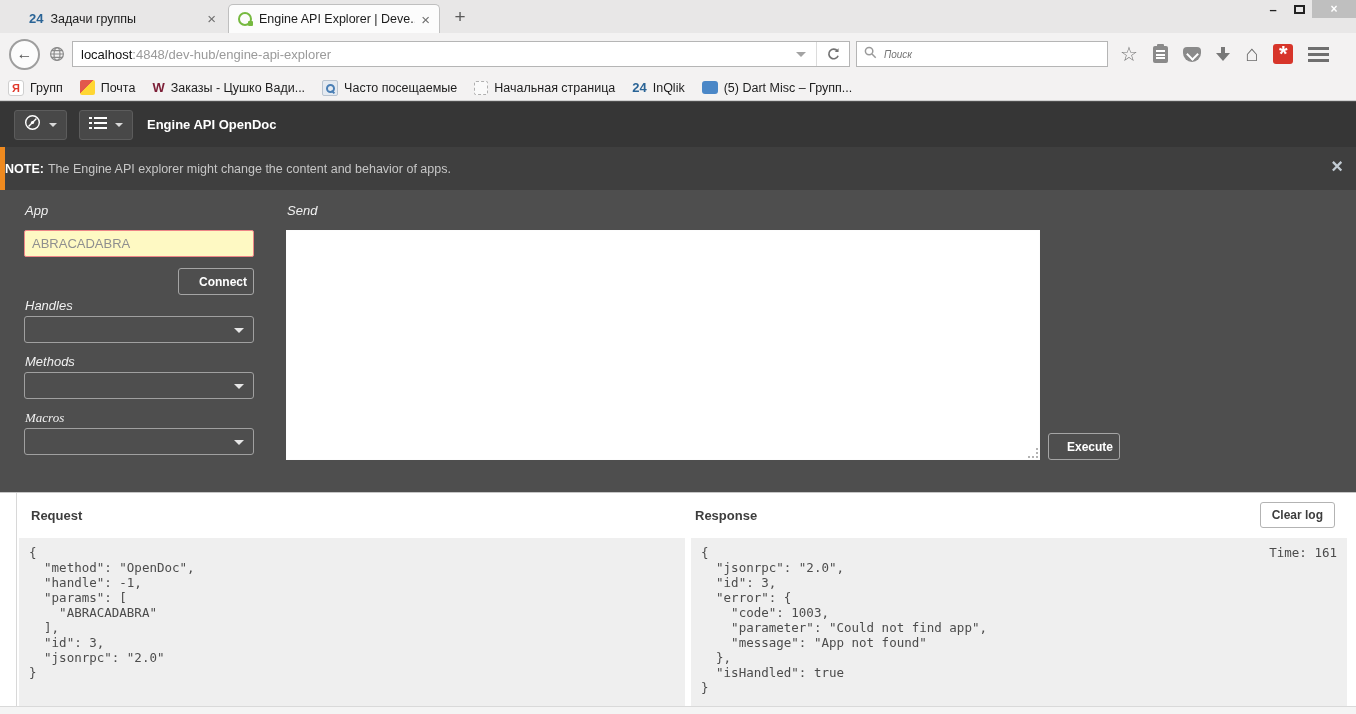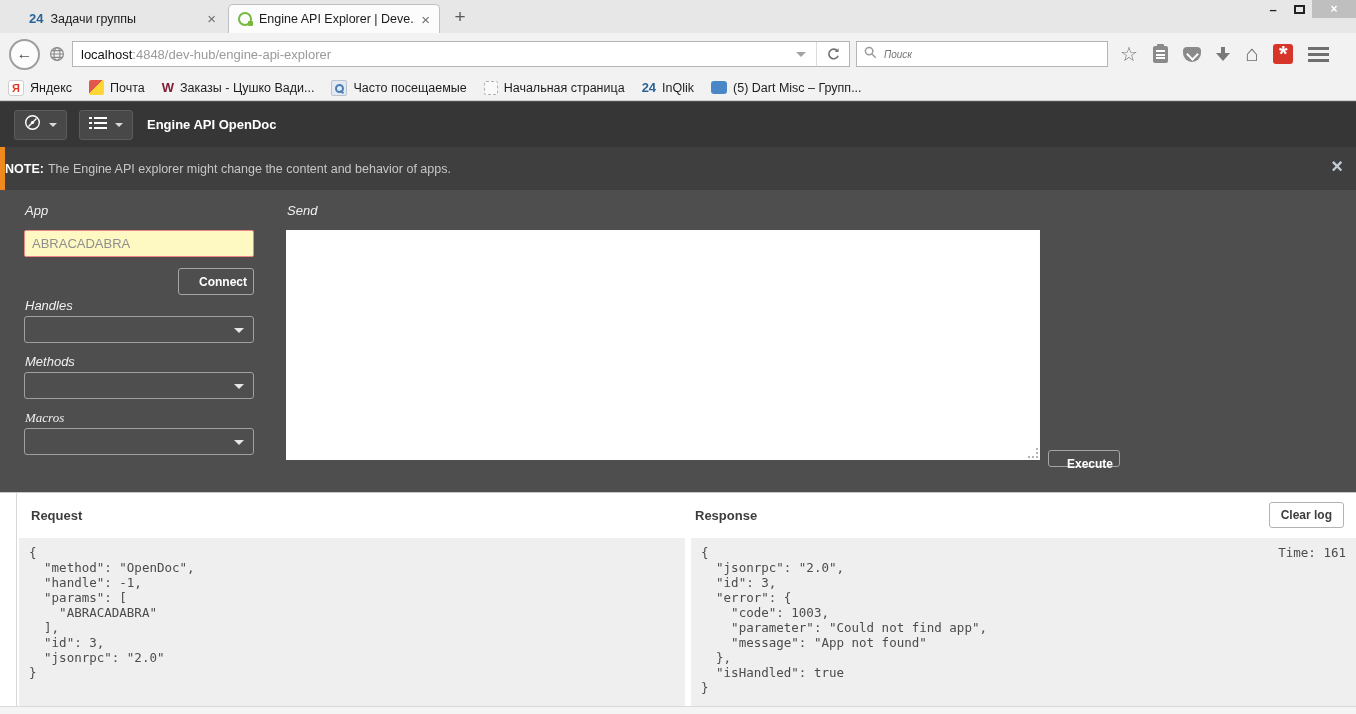--- a/index.html
+++ b/index.html
@@ -118,36 +118,36 @@
   .main { position:absolute; top:190px; left:0; right:0; height:302px; background:#4e4e4e; }
   .flabel { position:absolute; color:#f0f0f0; font-style:italic; font-size:13px; }
   .app-input { position:absolute; left:24px; top:40px; width:230px; height:27px;
                background:#fef9c3; border:1px solid #ee8687; border-radius:2px;
                color:#8f8f8f; padding-left:7px; font-size:13px; outline:none;
                font-family:"Liberation Sans", sans-serif; }
   .btn { position:absolute; background:transparent; border:1px solid #a5a5a5; border-radius:3px;
          color:#fff; font-weight:bold; font-size:12px; text-align:right; line-height:25px;
          font-family:"Liberation Sans", sans-serif; }
   .connect-btn { left:178px; top:78px; width:76px; height:27px; }
-  .execute-btn { left:1048px; top:260px; width:72px; height:17px; }
+  .execute-btn { left:1048px; top:243px; width:72px; height:27px; }
   .select { position:absolute; width:230px; height:27px; border:1px solid #a0a0a0; border-radius:3px; }
   .select .caret { position:absolute; right:9px; top:11px; width:0; height:0;
                    border:5px solid transparent; border-top-color:#e6e6e6; }
   .send-area { position:absolute; left:286px; top:40px; width:754px; height:230px;
                background:#ffffff; border:1px solid #fdfdfd; resize:none; outline:none; }
   .grip { position:absolute; left:1028px; top:258px; width:10px; height:10px; }
   .grip i { position:absolute; width:2px; height:2px; background:#b3b3b3;
             box-shadow:4px 0 #b3b3b3, 8px 0 #b3b3b3, 8px -4px #b3b3b3, 8px -8px #b3b3b3; left:0; top:8px; }
 
   
   .panels { position:absolute; top:492px; left:0; right:0; height:214px; background:#ffffff;
             border-top:1px solid #c6c6c6; }
   .panel { position:absolute; top:0; height:213px; }
   .panel-req { left:16px; width:680px; border-right:1px solid #b9b9b9; border-left:1px solid #d8d8d8; }
-  .panel-resp { left:681px; right:0; }
+  .panel-resp { left:681px; right:9px; }
   .phead { height:45px; background:#fff; display:flex; align-items:center; position:relative; }
   .ptitle { margin-left:14px; font-weight:bold; font-size:13px; color:#3d3d3d; }
   .pbody { position:absolute; top:45px; bottom:0; background:#efefef; }
   .pbody-req { left:2px; right:10px; }
   .pbody-resp { left:10px; right:0; }
   .json { margin:0; padding:7px 0 0 10px; font-family:"DejaVu Sans Mono","Liberation Mono",monospace;
           font-size:12.5px; line-height:15px; color:#4c4c4c; white-space:pre; }
   .clearlog-btn { position:absolute; right:12px; top:9px; height:26px; padding:0 11px;
                   background:#fff; border:1px solid #b3b3b3; border-radius:3px; font-weight:bold;
                   font-size:12px; color:#3d3d3d; line-height:24px;
@@ -240,21 +240,21 @@
         </span>
       <span class="navico">
           <span class="ico-menu"></span>
         </span>
     </div>
   </div>
 
   <div class="bookmarks">
     <span class="bm">
         <span class="bm-ico ico-yandex">Я</span>
-        <span>Яндекс</span>
+        <span>Групп</span>
       </span>
     <span class="bm">
         <span class="bm-ico ico-mail"></span>
         <span>Почта</span>
       </span>
     <span class="bm">
         <span class="bm-ico ico-w">W</span>
         <span>Заказы - Цушко Вади...</span>
       </span>
     <span class="bm">

